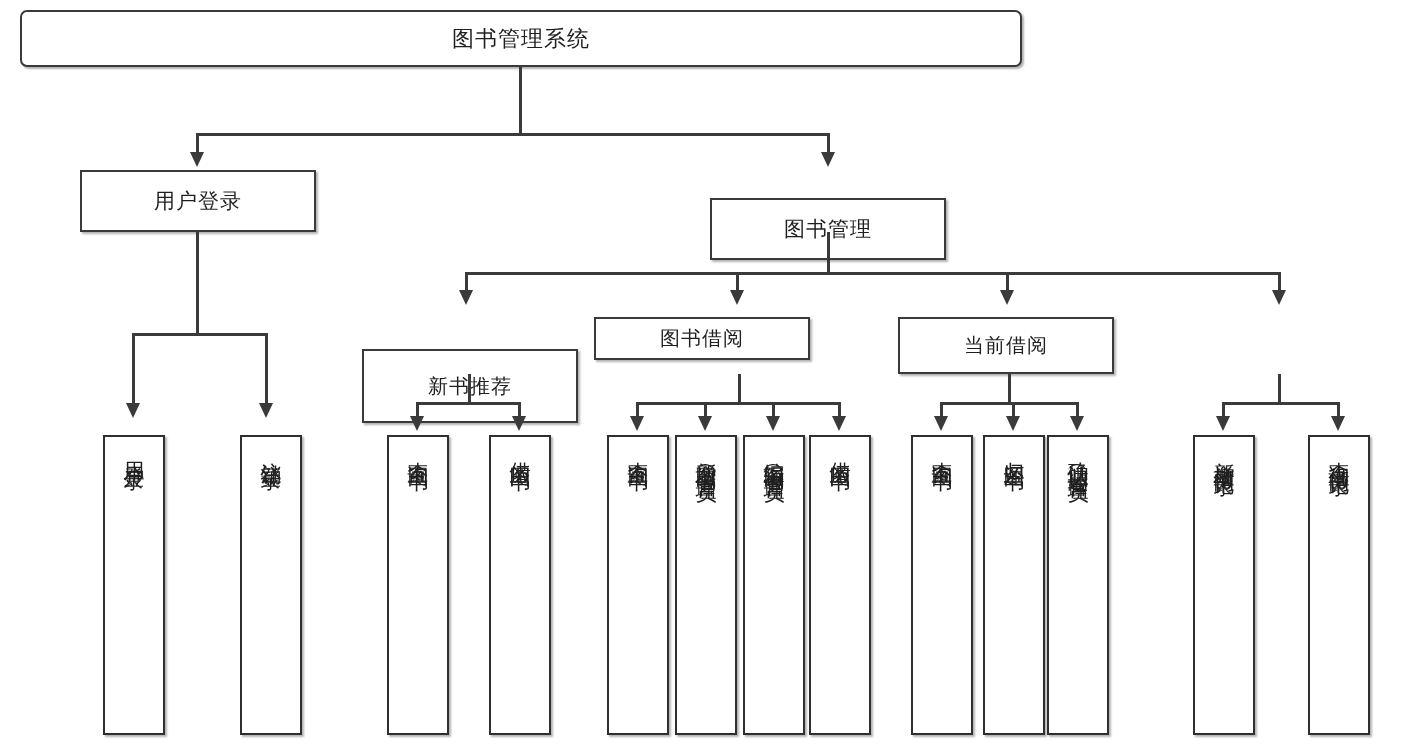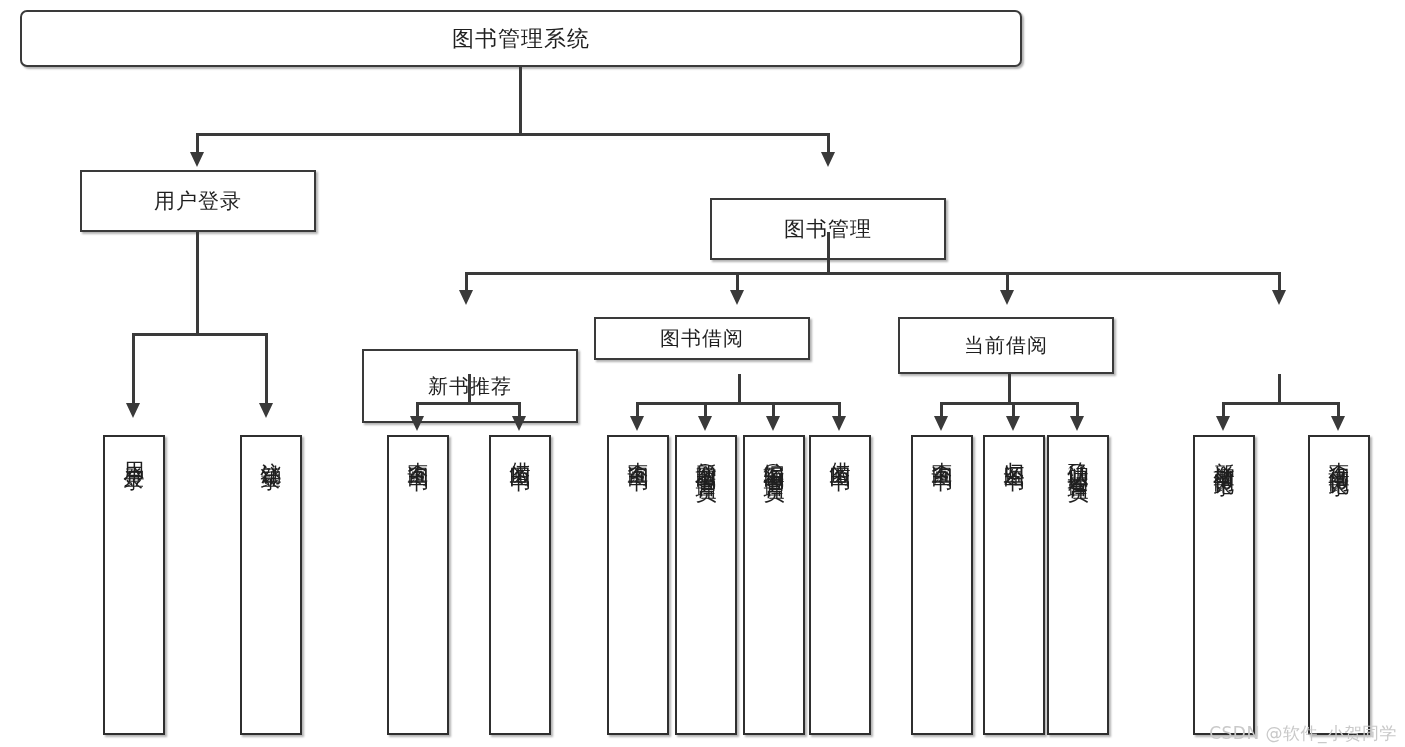--- a/index.html
+++ b/index.html
@@ -206,15 +206,14 @@
     <span class="label">确认归还（管理员）</span>
   </div>
 
   <div class="node leaf" style="left:1193px;top:435px;width:62px;height:300px;">
     <span class="label">新增借阅记录</span>
   </div>
   <div class="node leaf" style="left:1308px;top:435px;width:62px;height:300px;">
     <span class="label">查询借阅记录</span>
   </div>
 
-  <div id="watermark">CSDN @软件_小贺同学</div>
 
 </div>
 
 </body></html>

